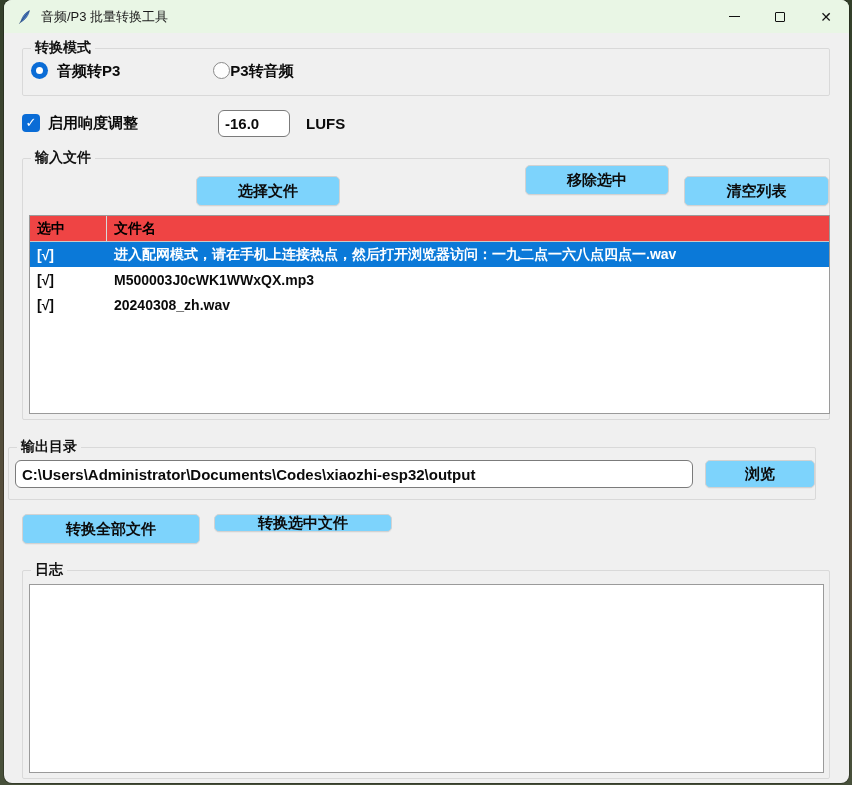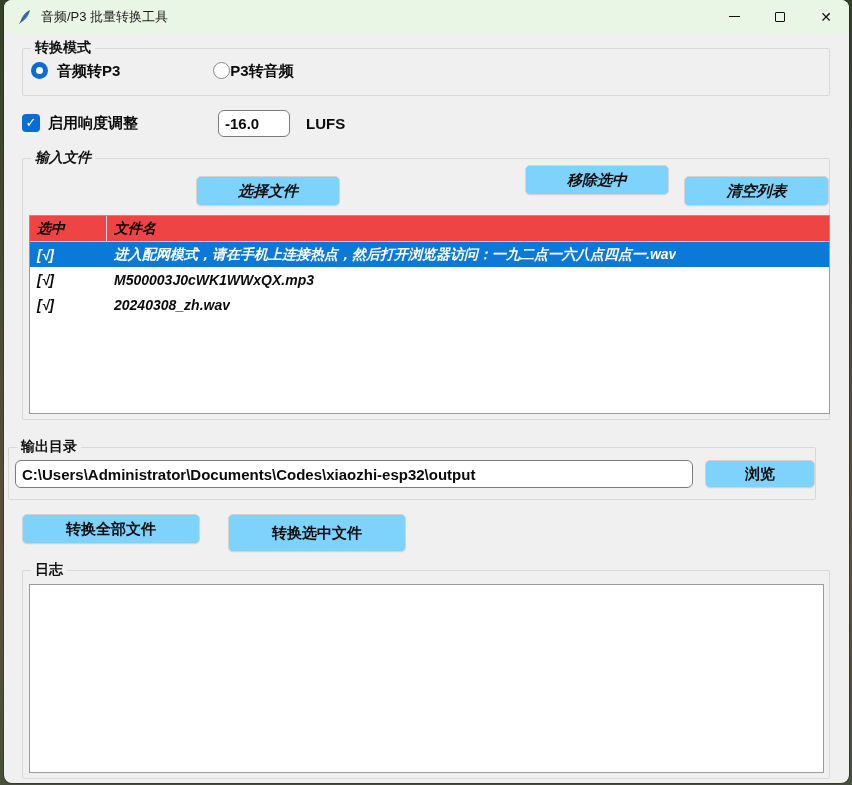--- a/index.html
+++ b/index.html
@@ -105,21 +105,21 @@
     </div>
   </div>
 
   <div style="position:absolute; left:18px; top:109px; display:flex; align-items:center; height:28px;">
     <span class="check on"></span>
     <span class="ctl-label" style="margin-left:8px;">启用响度调整</span>
     <input class="entry" style="position: static; margin-left: 80px; width: 72px; height: 27px;" value="-16.0">
     <span class="ctl-label" style="margin-left:16px;">LUFS</span>
   </div>
 
-  <div class="group" style="left:18px; top:158px; width:808px; height:262px;font-style:italic;">
+  <div class="group" style="left:18px; top:158px; width:808px; height:262px;">
     <span class="group-label">输入文件</span>
     <div class="btn" style="left:173px; top:17px; width:144px; height:30px;">选择文件</div>
     <div class="btn" style="left:502px; top:6px; width:144px; height:30px;">移除选中</div>
     <div class="btn" style="left:661px; top:17px; width:145px; height:30px;">清空列表</div>
 
     <div class="filelist" style="left:6px; top:56px; width:801px; height:199px;">
       <div class="fl-header">
         <span class="col1">选中</span>
         <span class="col2">文件名</span>
       </div>
@@ -140,20 +140,20 @@
     </div>
   </div>
 
   <div class="group" style="left:4px; top:447px; width:808px; height:53px;">
     <span class="group-label">输出目录</span>
     <input class="entry" style="left: 6px; top: 12px; width: 678px; height: 28px;" value="C:\Users\Administrator\Documents\Codes\xiaozhi-esp32\output">
     <div class="btn" style="left:696px; top:12px; width:110px; height:28px;">浏览</div>
   </div>
 
   <div class="btn" style="left:18px; top:514px; width:178px; height:30px;">转换全部文件</div>
-  <div class="btn" style="left:224px; top:514px; width:178px; height:38px;">转换选中文件</div>
+  <div class="btn" style="left:210px; top:514px; width:178px; height:18px;">转换选中文件</div>
 
   <div class="group" style="left:18px; top:570px; width:808px; height:209px;">
     <span class="group-label">日志</span>
     <textarea class="logarea" style="left: 6px; top: 13px; width: 795px; height: 189px;"></textarea>
   </div>
 
 </div>
 
 </body></html>

